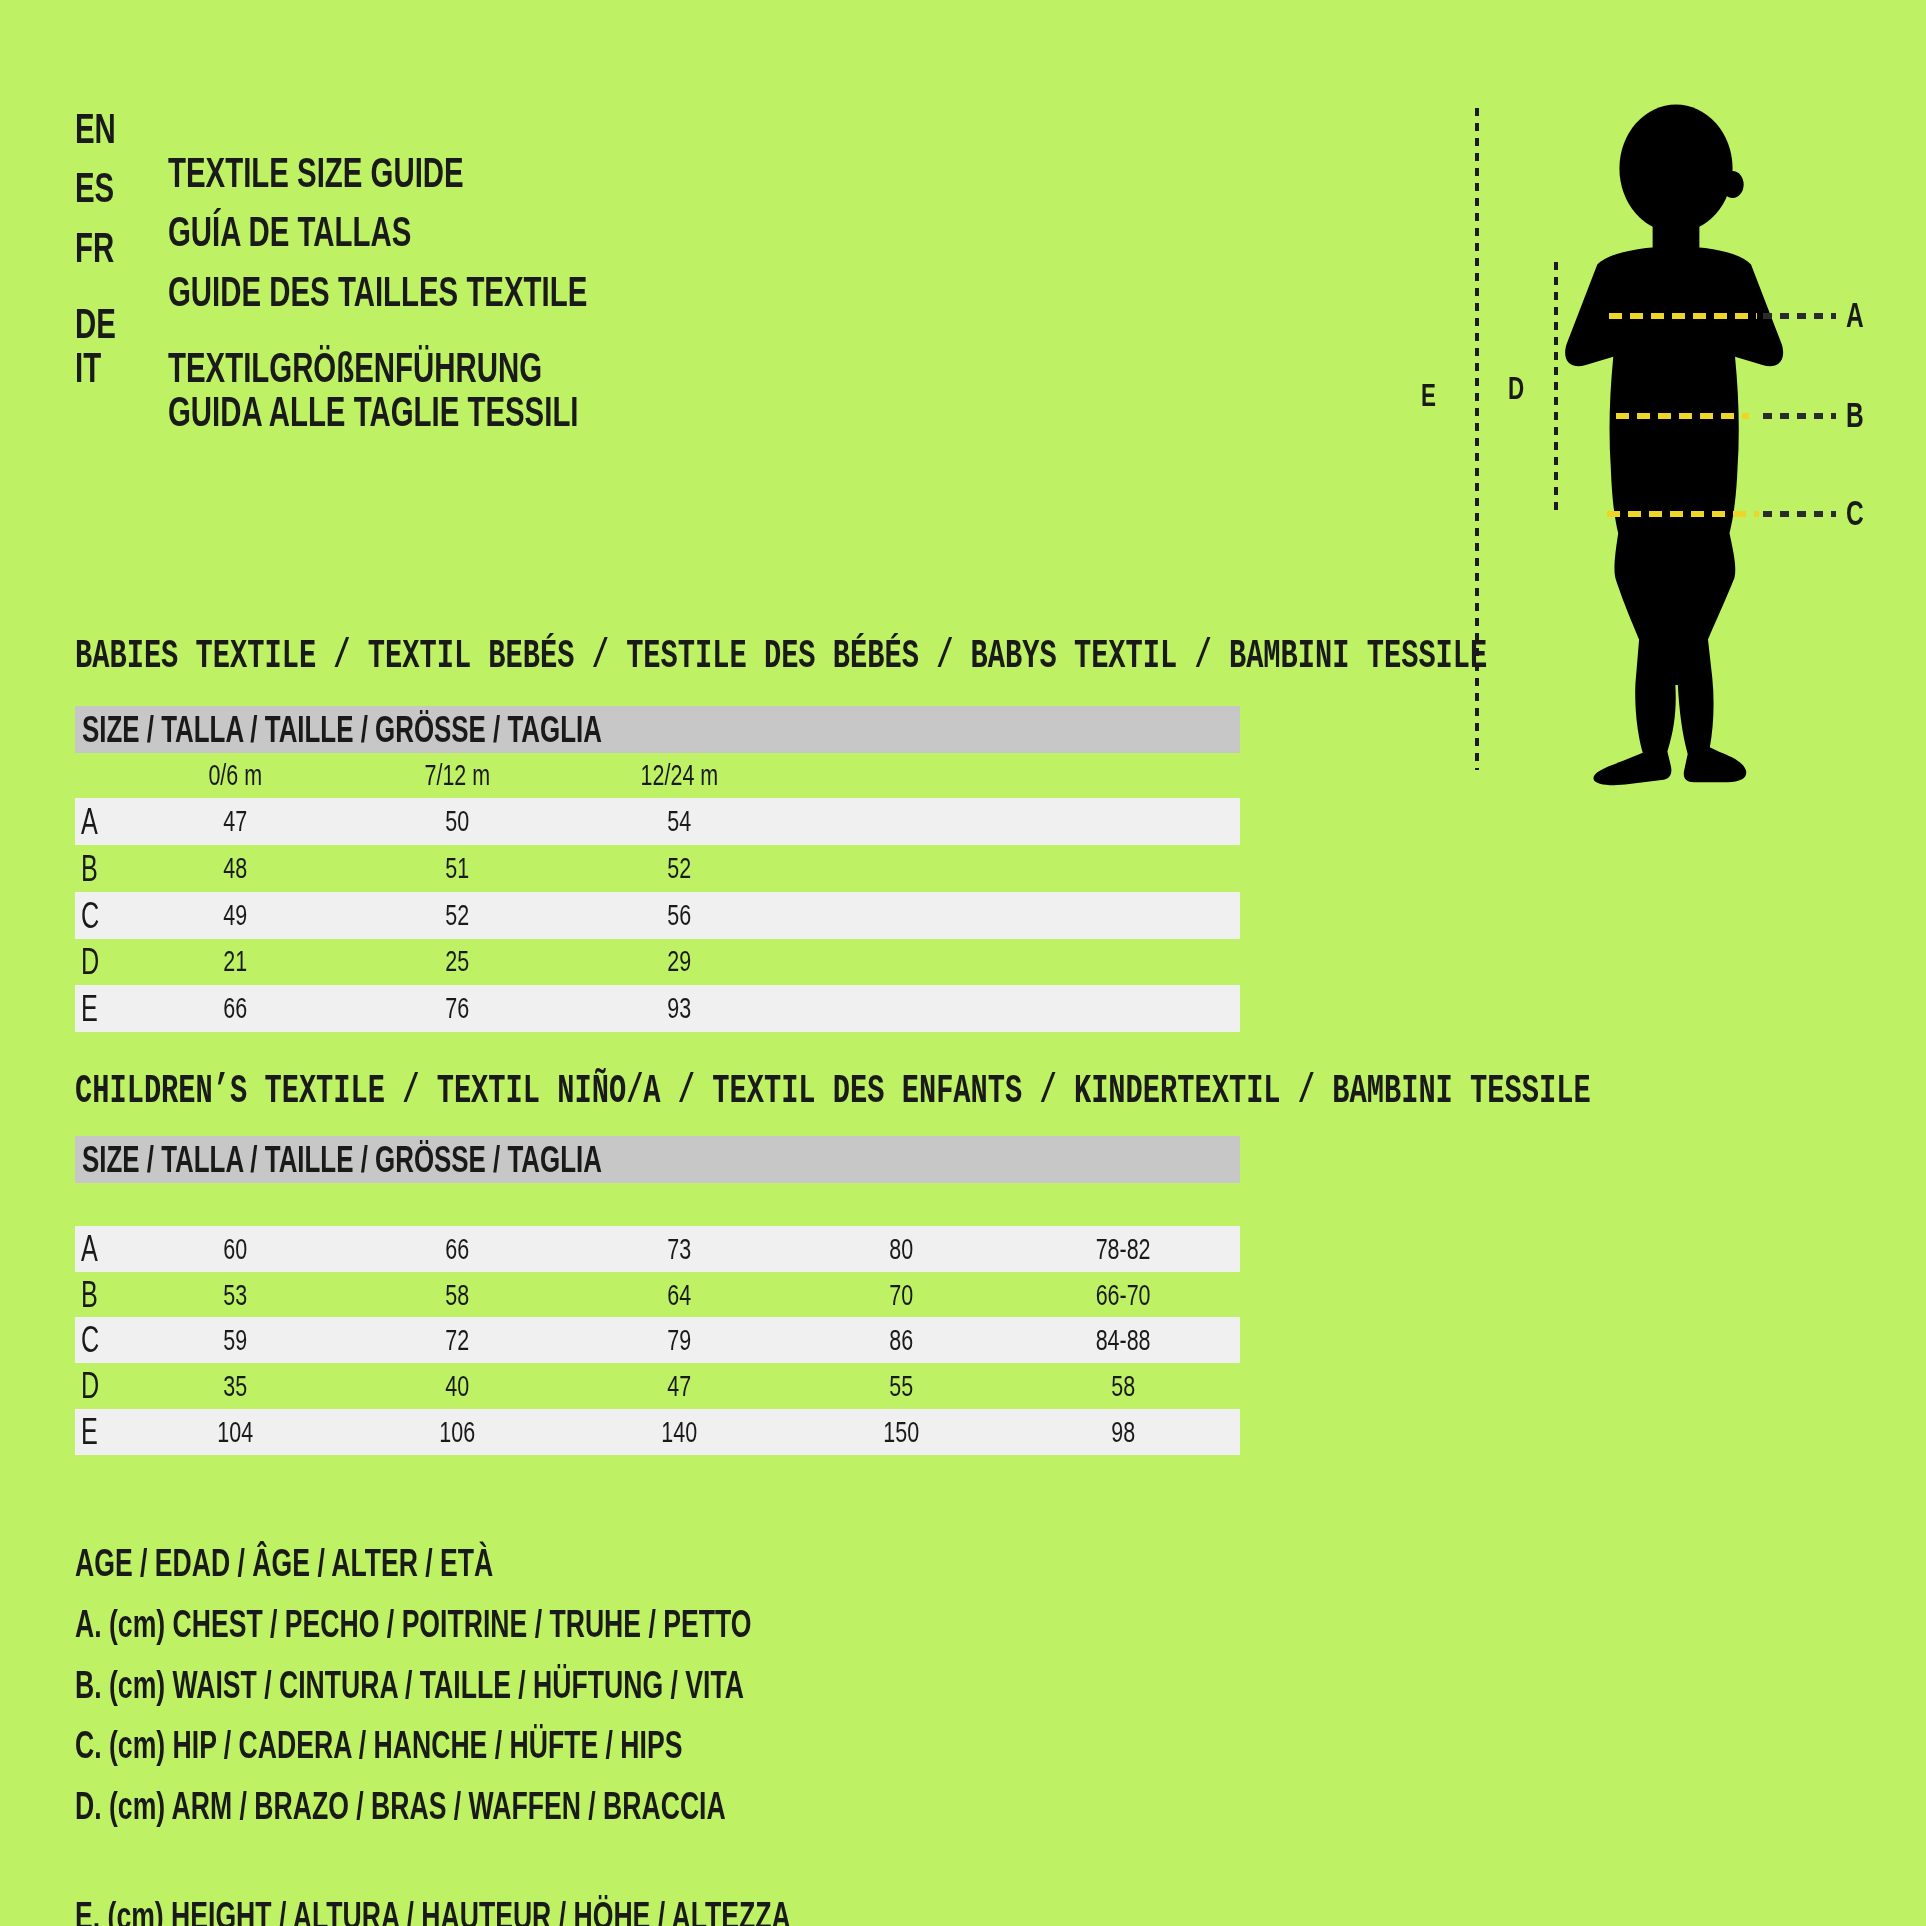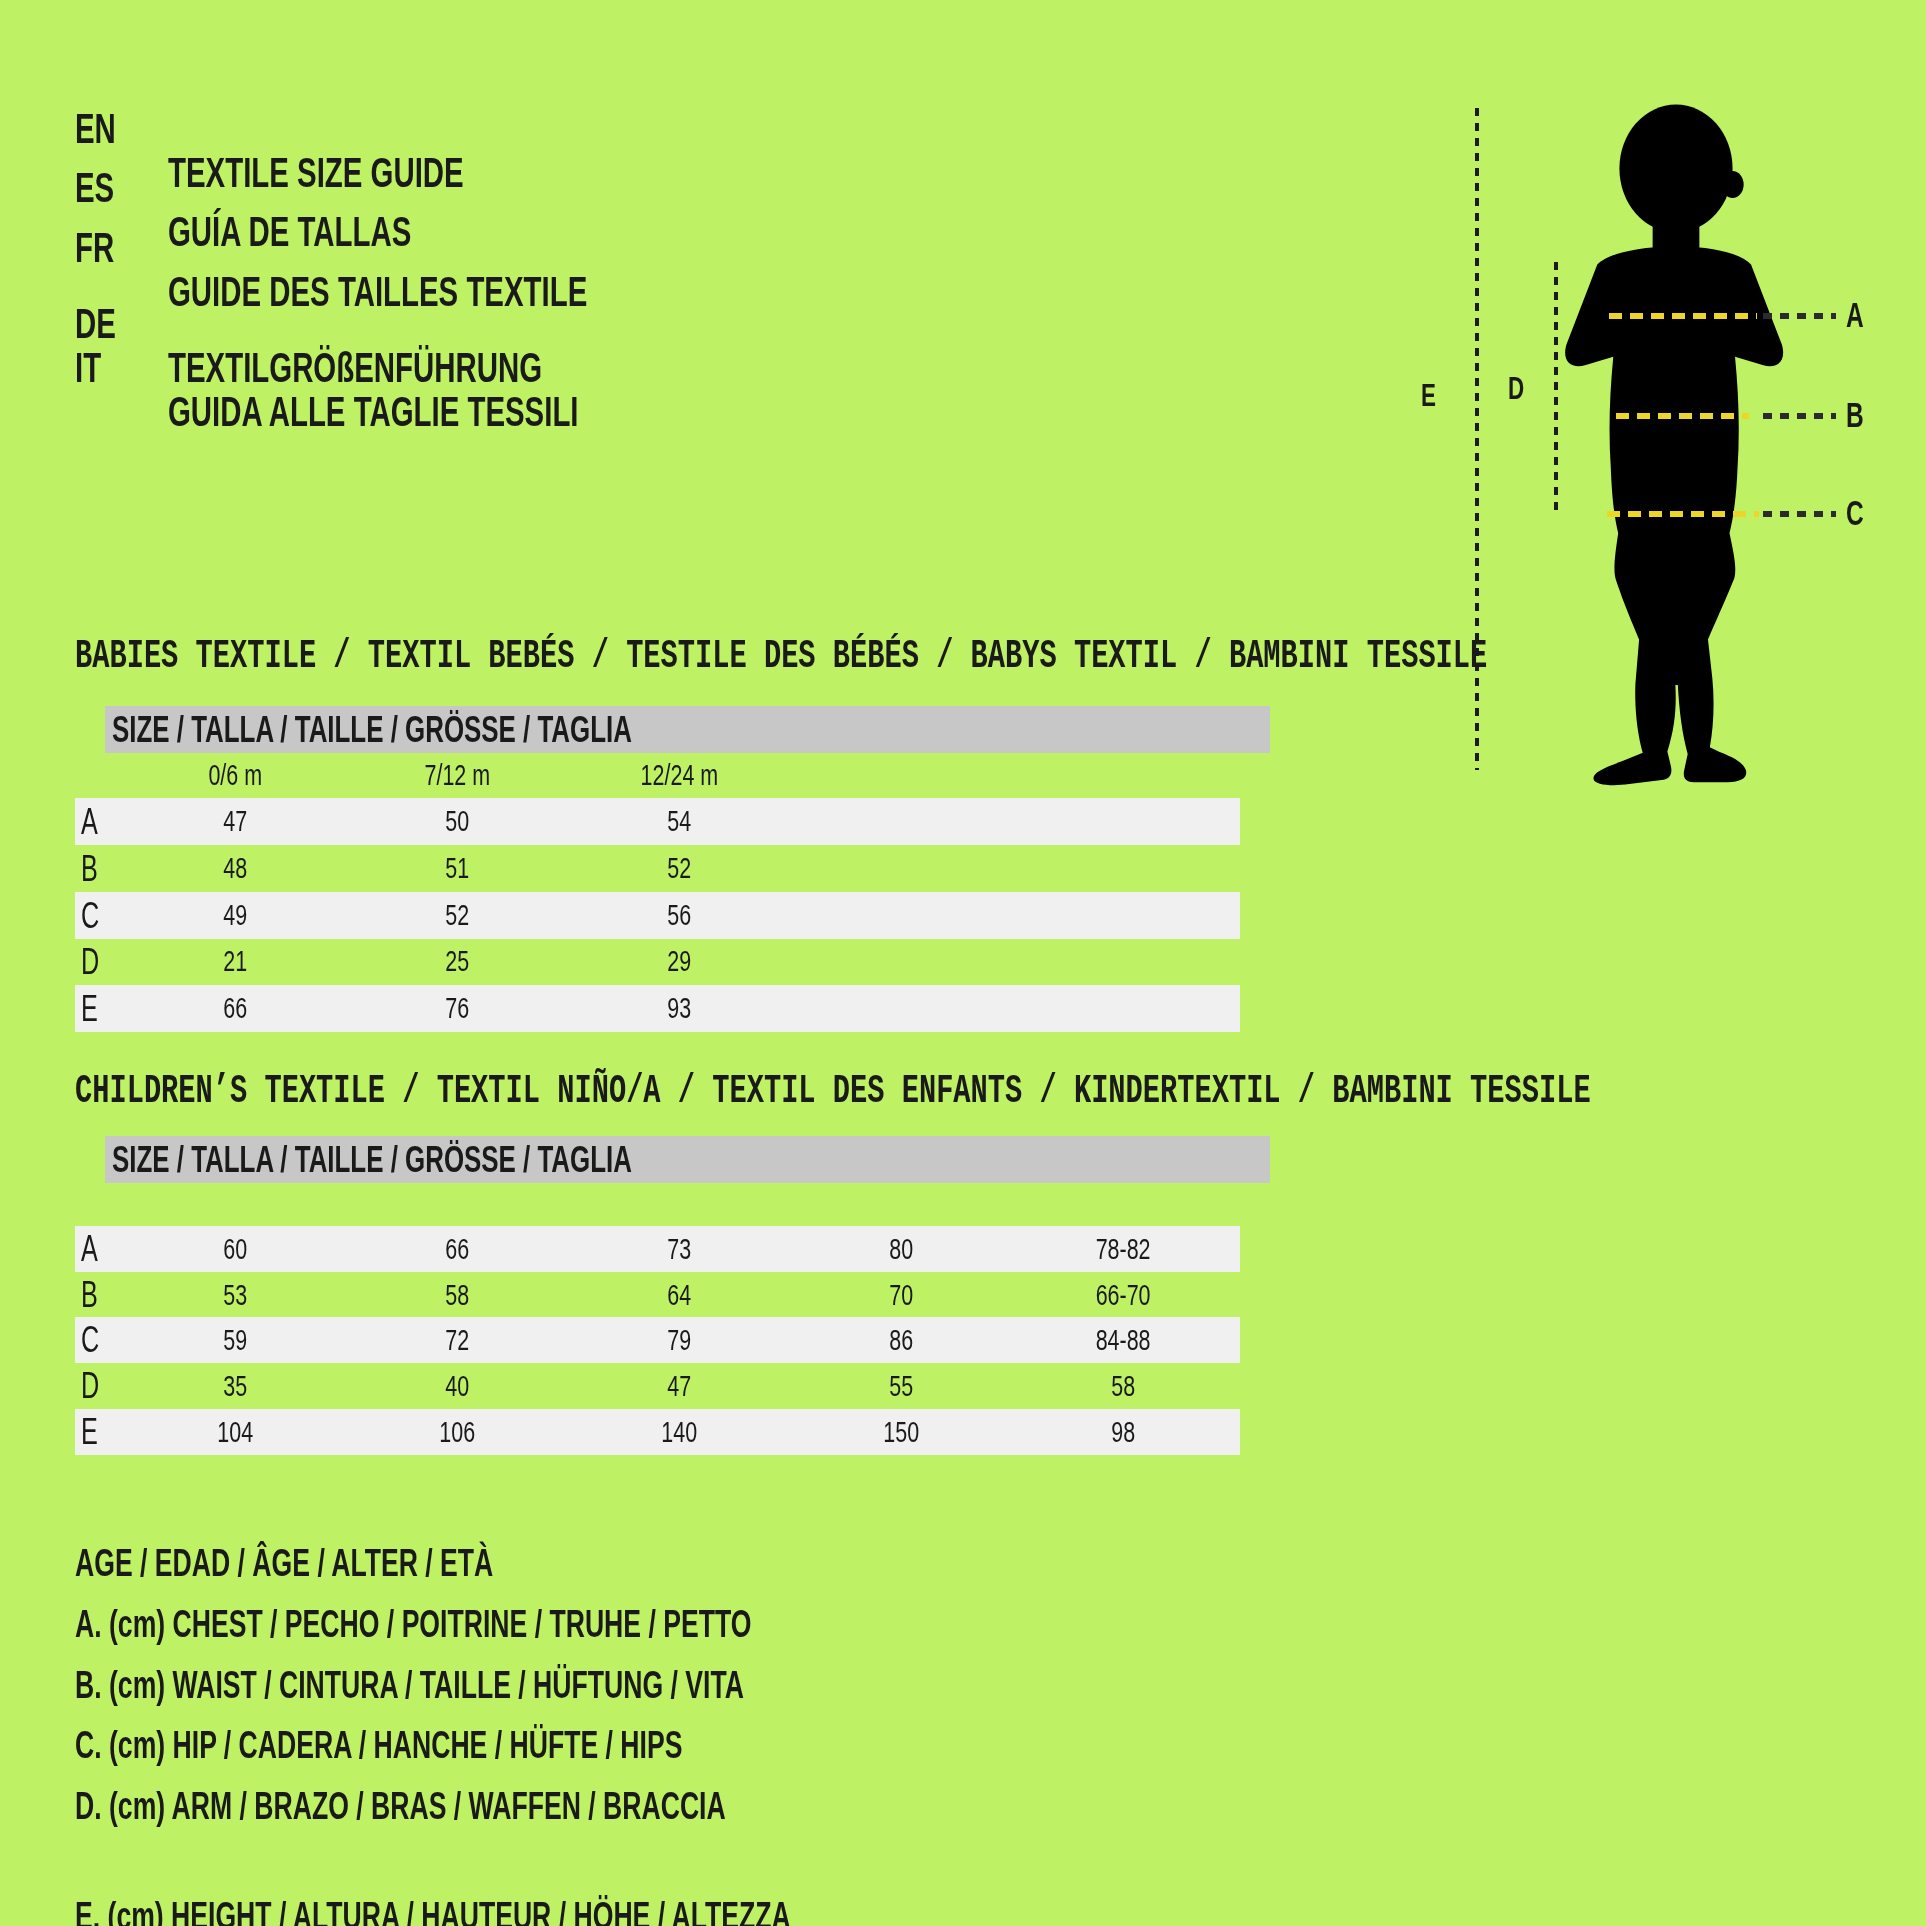--- a/index.html
+++ b/index.html
@@ -5,21 +5,21 @@
   html,body{margin:0;padding:0;background:#ffffff;}
   #canvas{position:relative;width:1926px;height:1926px;background:#bef264;overflow:hidden;
           font-family:"Liberation Sans",sans-serif;color:#1a1a1a;}
   .abs{position:absolute;}
   
   .cond{display:inline-block;transform:scaleX(0.70);transform-origin:left center;white-space:nowrap;}
   .cond-c{display:inline-block;transform:scaleX(0.74);transform-origin:center center;white-space:nowrap;}
   .lang-row{position:absolute;left:75px;height:60px;line-height:60px;font-size:42px;font-weight:bold;}
   .lang-label{position:absolute;left:93px;top:0;margin-top:44px;}
   .sec-title{font-size:41px;font-weight:bold;line-height:41px;font-family:Liberation Mono, monospace;}
-  .graybar{background:#c7c7c7;width:1165px;height:47px;line-height:47px;font-size:37px;font-weight:bold;padding-left:7.4px;box-sizing:border-box;margin-left:30px;}
+  .graybar{background:#c7c7c7;width:1165px;height:47px;line-height:47px;font-size:37px;font-weight:bold;padding-left:7.4px;box-sizing:border-box;}
   .trow{width:1165px;display:grid;align-items:center;}
   .g3{grid-template-columns:49px 222px 222px 222px;}
   .g5{grid-template-columns:49px 222px 222px 222px 222px 222px;}
   .trow .rlabel{justify-self:start;padding-left:6.2px;font-size:36px;}
   .trow .cell{justify-self:center;font-size:29px;}
   .stripe{background:#f0f0f0;}
   .col-head{font-size:35px;}
   .legend-line{position:absolute;left:75px;font-size:38px;font-weight:bold;line-height:41px;}
   .vdash{position:absolute;width:4.3px;background-image:repeating-linear-gradient(to bottom,#1c1c1c 0 8px,transparent 8px 15px);}
   .hdash-y{position:absolute;height:5.5px;background-image:repeating-linear-gradient(to right,#eed629 0 13px,transparent 13px 21px);}

